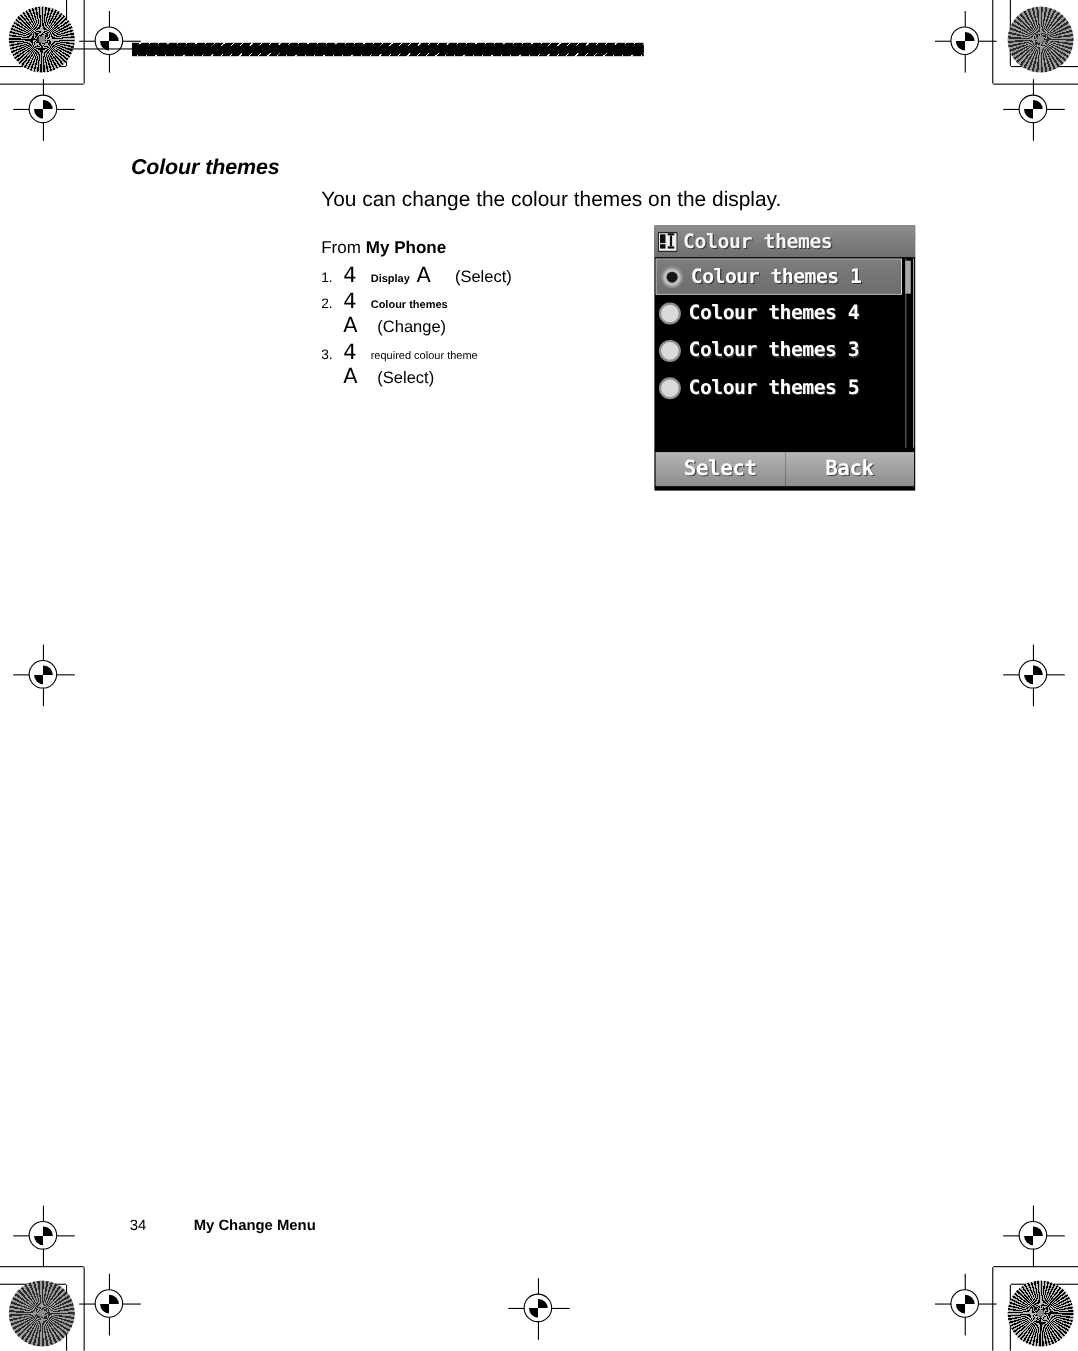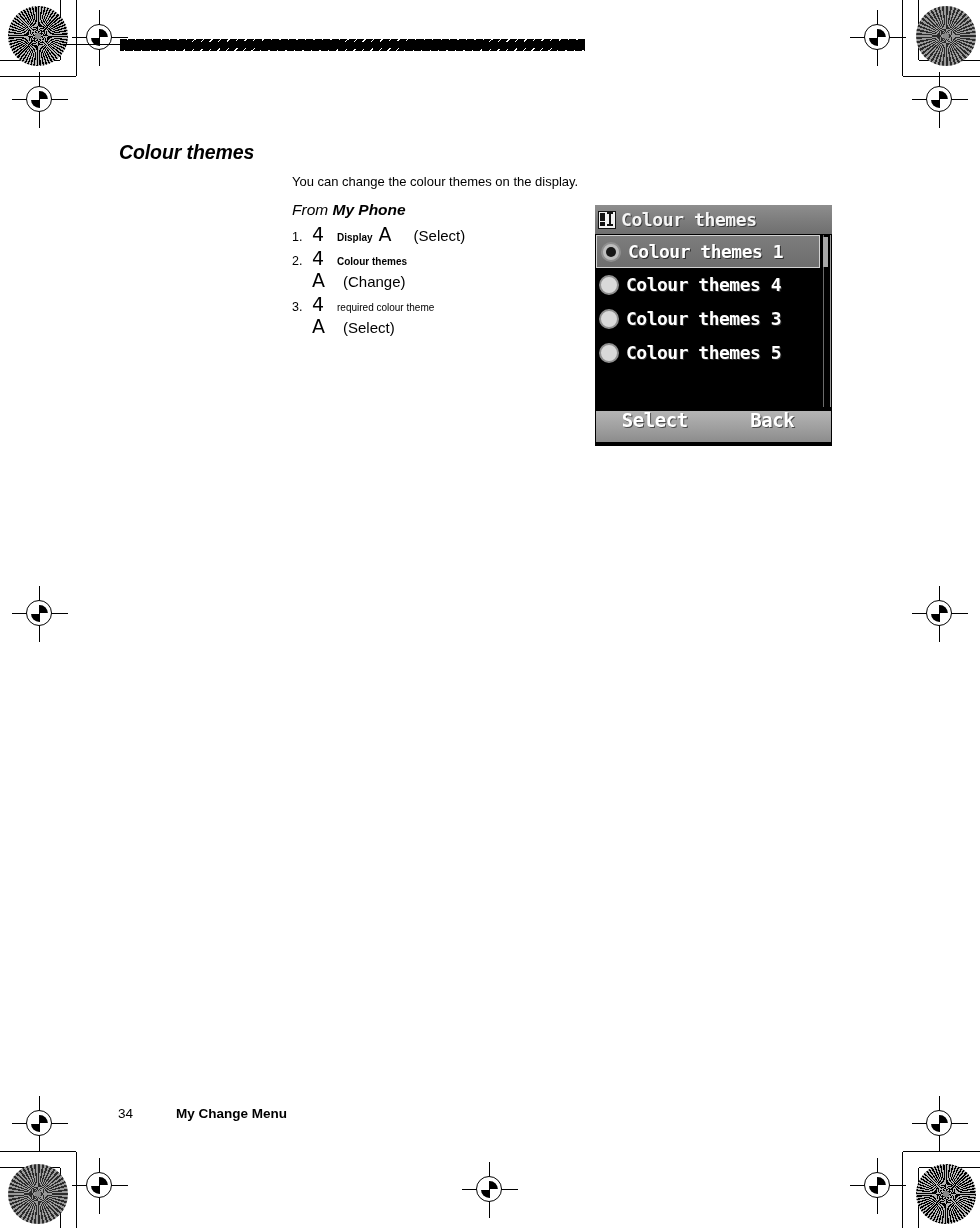--- a/index.html
+++ b/index.html
@@ -152,31 +152,30 @@
   }
 
   .body-col {
     position: absolute;
     left: 292px;
     top: 172px;
     width: 300px;
   }
 
   .intro-line {
-    font-size: 13px;
+    font-size: 19px;
     line-height: 20px;
-    margin-bottom: 8px;
+    margin-bottom: 24px;
     white-space: nowrap;
   }
   .from-line {
     font-size: 15.5px;
     line-height: 20px;
     margin-bottom: 5px;
     white-space: nowrap;
-    font-style: italic;
   }
   .from-line b { font-weight: bold; }
 
   ol.steps {
     margin: 0;
     padding: 0;
     list-style: none;
   }
   ol.steps > li {
     position: relative;
@@ -352,20 +351,21 @@
     align-items: center;
     justify-content: space-between;
     padding: 0 1px;
     box-sizing: border-box;
   }
   .ps-softkey {
     width: 134px;
     height: 31px;
     background: linear-gradient(180deg,#b4b4b4 0%, #9d9d9d 60%, #8c8c8c 100%);
     display: flex;
+    align-items: center;
     justify-content: center;
     box-sizing: border-box;
   }
   .ps-softkey span {
     color: #ffffff;
     font-size: 19px;
     font-weight: bold;
     letter-spacing: -0.4px;
     text-shadow: 1px 1px 0 #4a4a4a;
     line-height: 19px;

